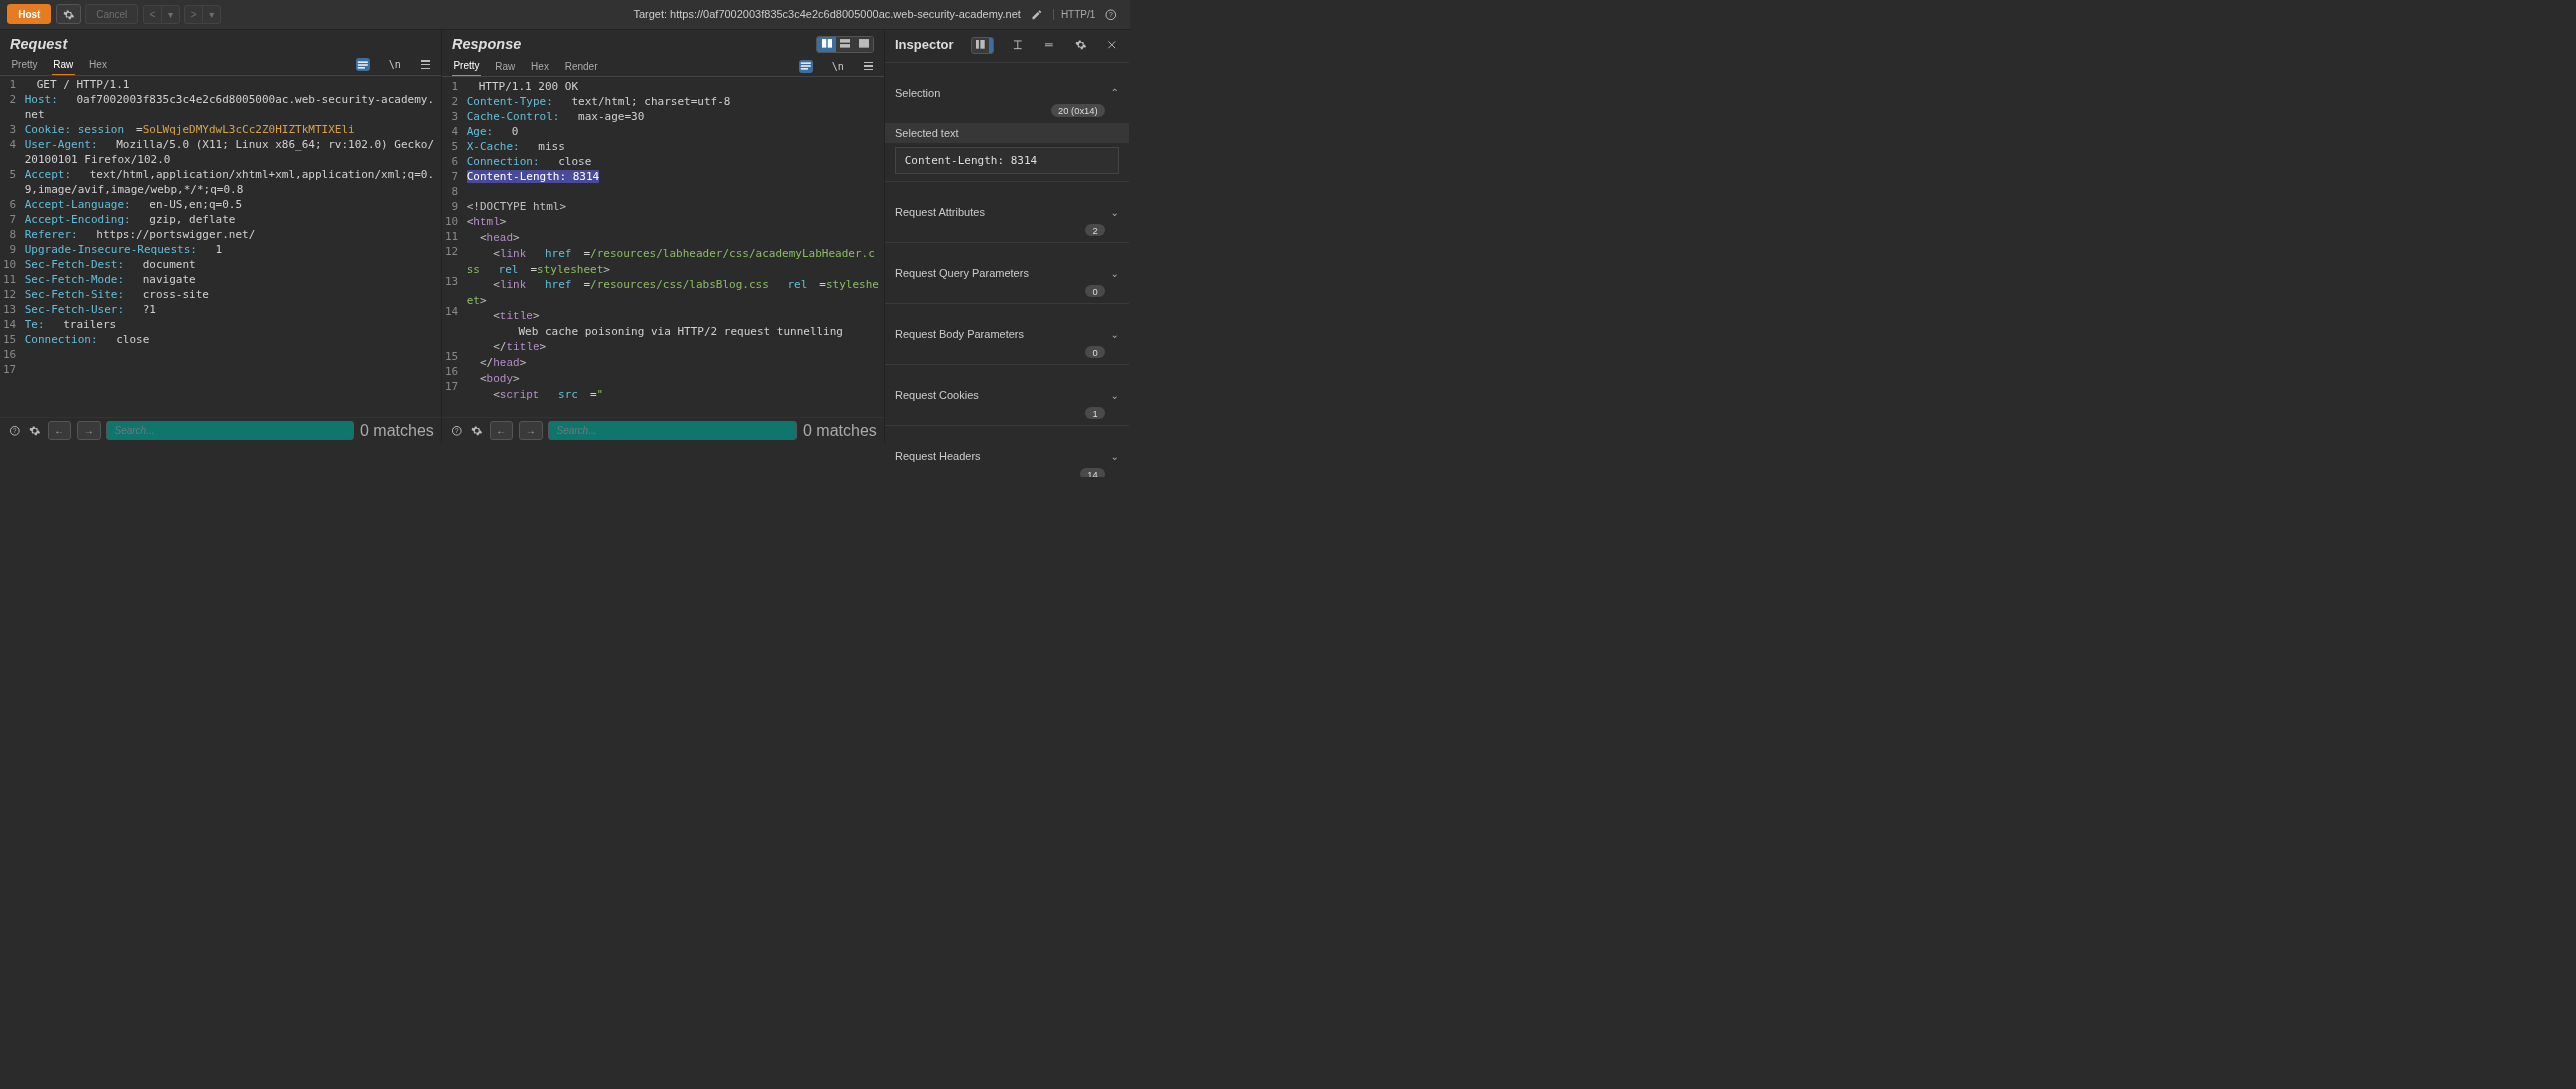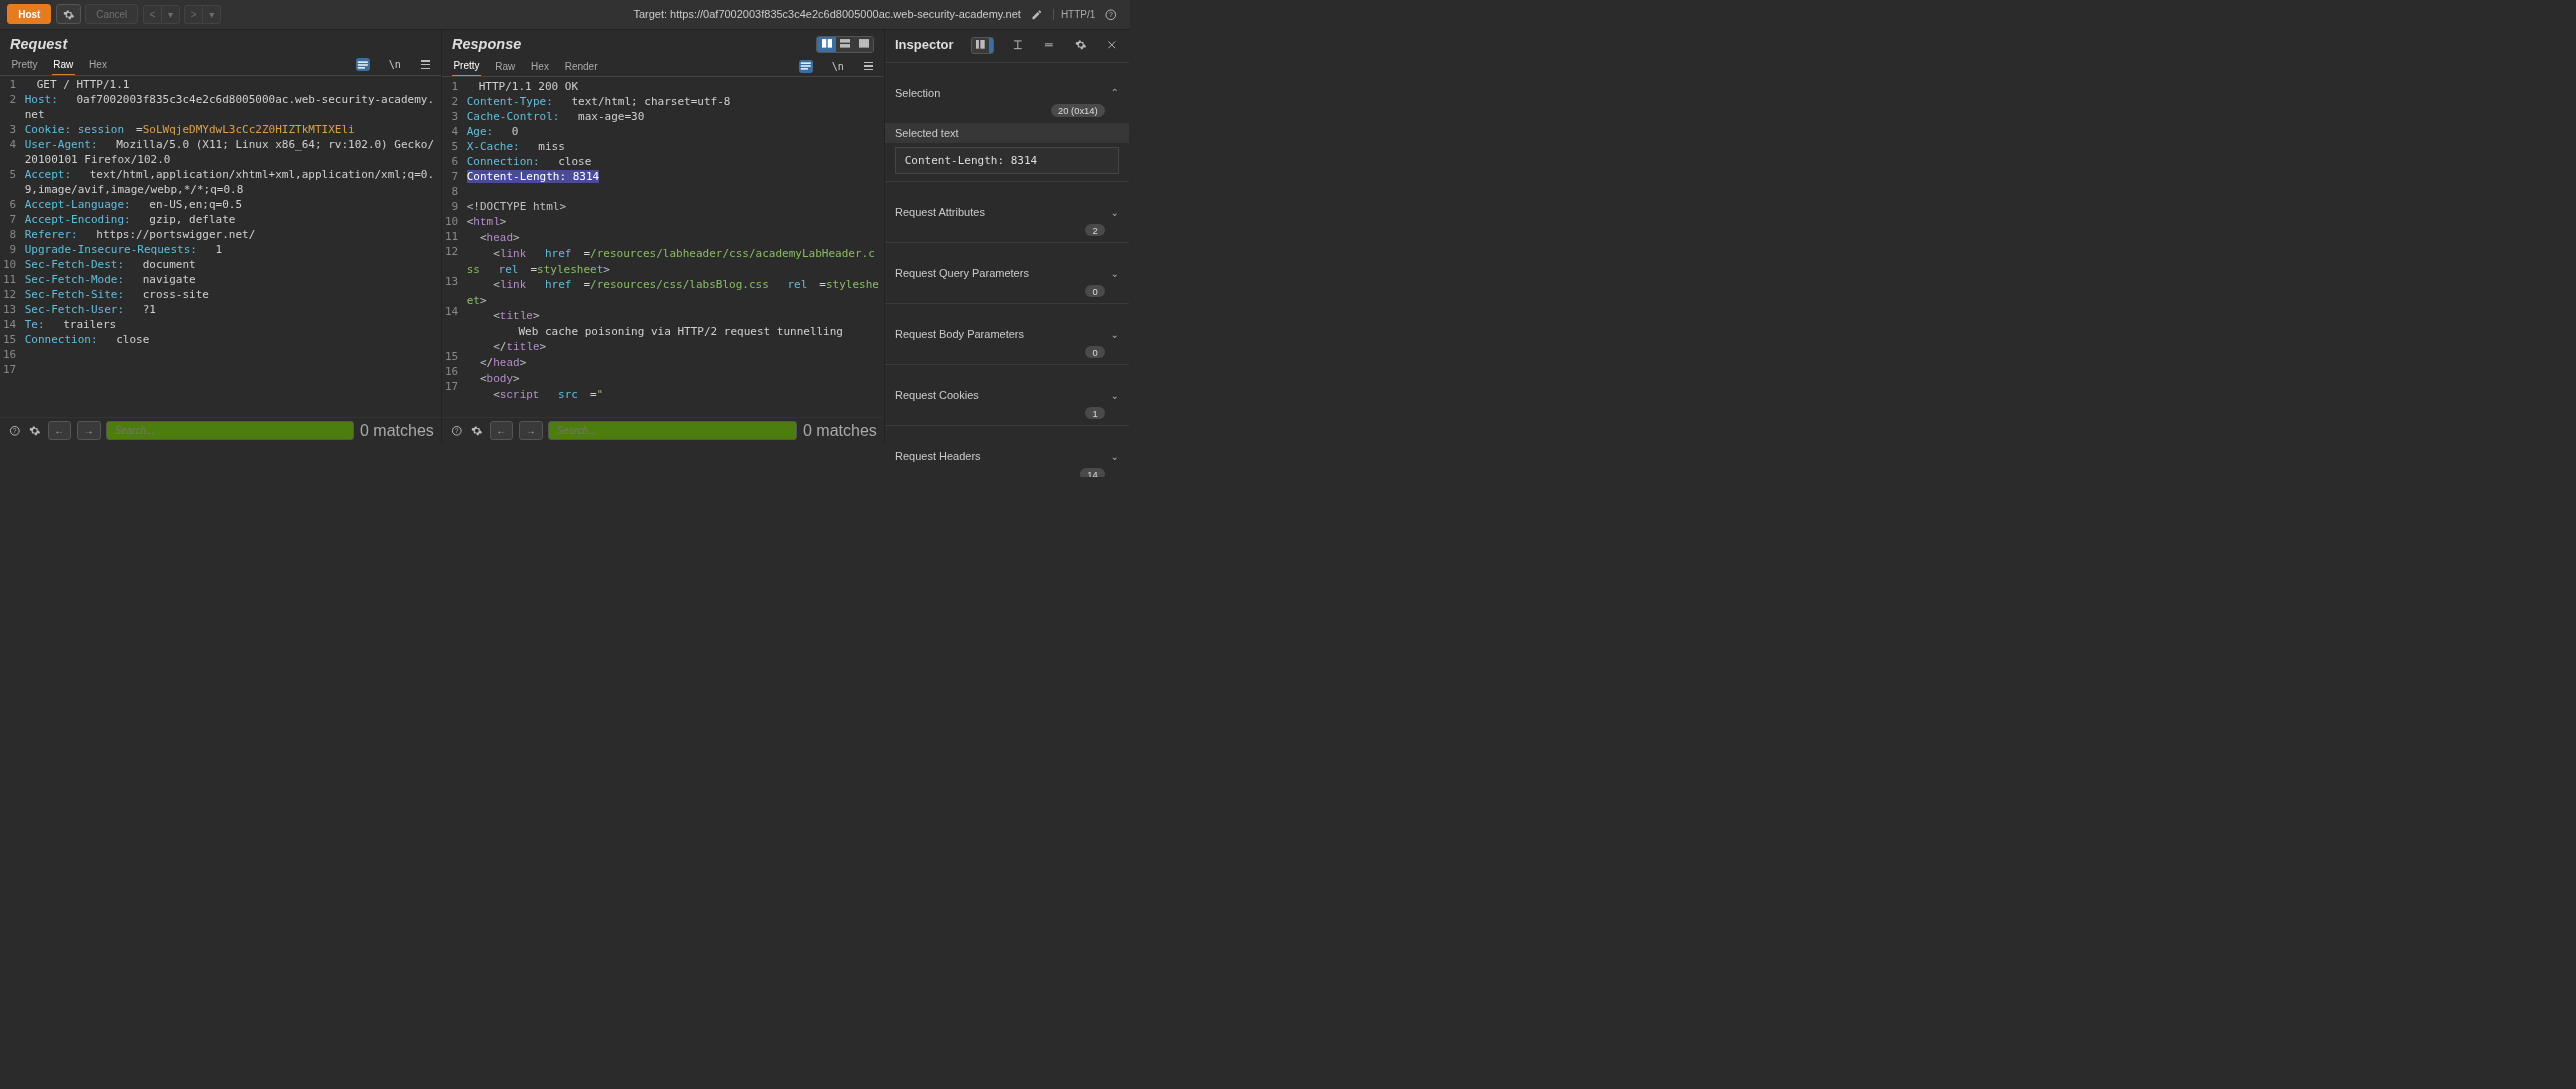--- a/index.html
+++ b/index.html
@@ -66,21 +66,21 @@
 .code { flex: 1; padding: 1.4px 4.3px; white-space: pre-wrap; word-break: break-all; color: #ddd; }
 .code .hdr { color: #5fbedd; }
 .code .val { color: #d0d0d0; margin-left: 12px; }
 .code .orange { color: #d9a24a; }
 .code .green { color: #8bbd62; }
 .code .purple { color: #b98fce; font-family: Liberation Mono, monospace; }
 .code .tagbr { color: #c0c0c0; }
 .code .sel { background: #4a4a9a; color: #fff; }
 
 .search-bar { display: flex; align-items: center; padding: 3.6px 7.2px; gap: 5.8px; border-top: 0.7px solid #333; }
-.search-bar input { flex: 1; background: #4d7c0f; border: 0.7px solid #555; border-radius: 2.9px; padding: 2.9px 7.2px; color: #ccc; font-size: 10px; font-style: italic; }
+.search-bar input { flex: 1; background: #0f766e; border: 0.7px solid #555; border-radius: 2.9px; padding: 2.9px 7.2px; color: #ccc; font-size: 10px; font-style: italic; }
 .search-bar .matches { color: #aaa; font-size: 16px; }
 
 .insp-title-row { display: flex; align-items: flex-start; padding: 7.2px 10px; gap: 17px; }
 .insp-title { font-size: 13px; font-weight: 600; color: #ddd; flex: 1; }
 .layout-toggle { display: flex; background: #3a3a3a; border-radius: 2.9px; overflow: hidden; border: 0.7px solid #555; }
 .layout-toggle .seg { padding: 2.2px 4.3px; cursor: pointer; }
 .layout-toggle .seg.active { background: #3b6fa0; }
 
 .insp-section { border-top: 0.7px solid #3a3a3a; }
 .insp-section-head { display: flex; align-items: center; padding: 5.8px 10px; cursor: pointer; }

